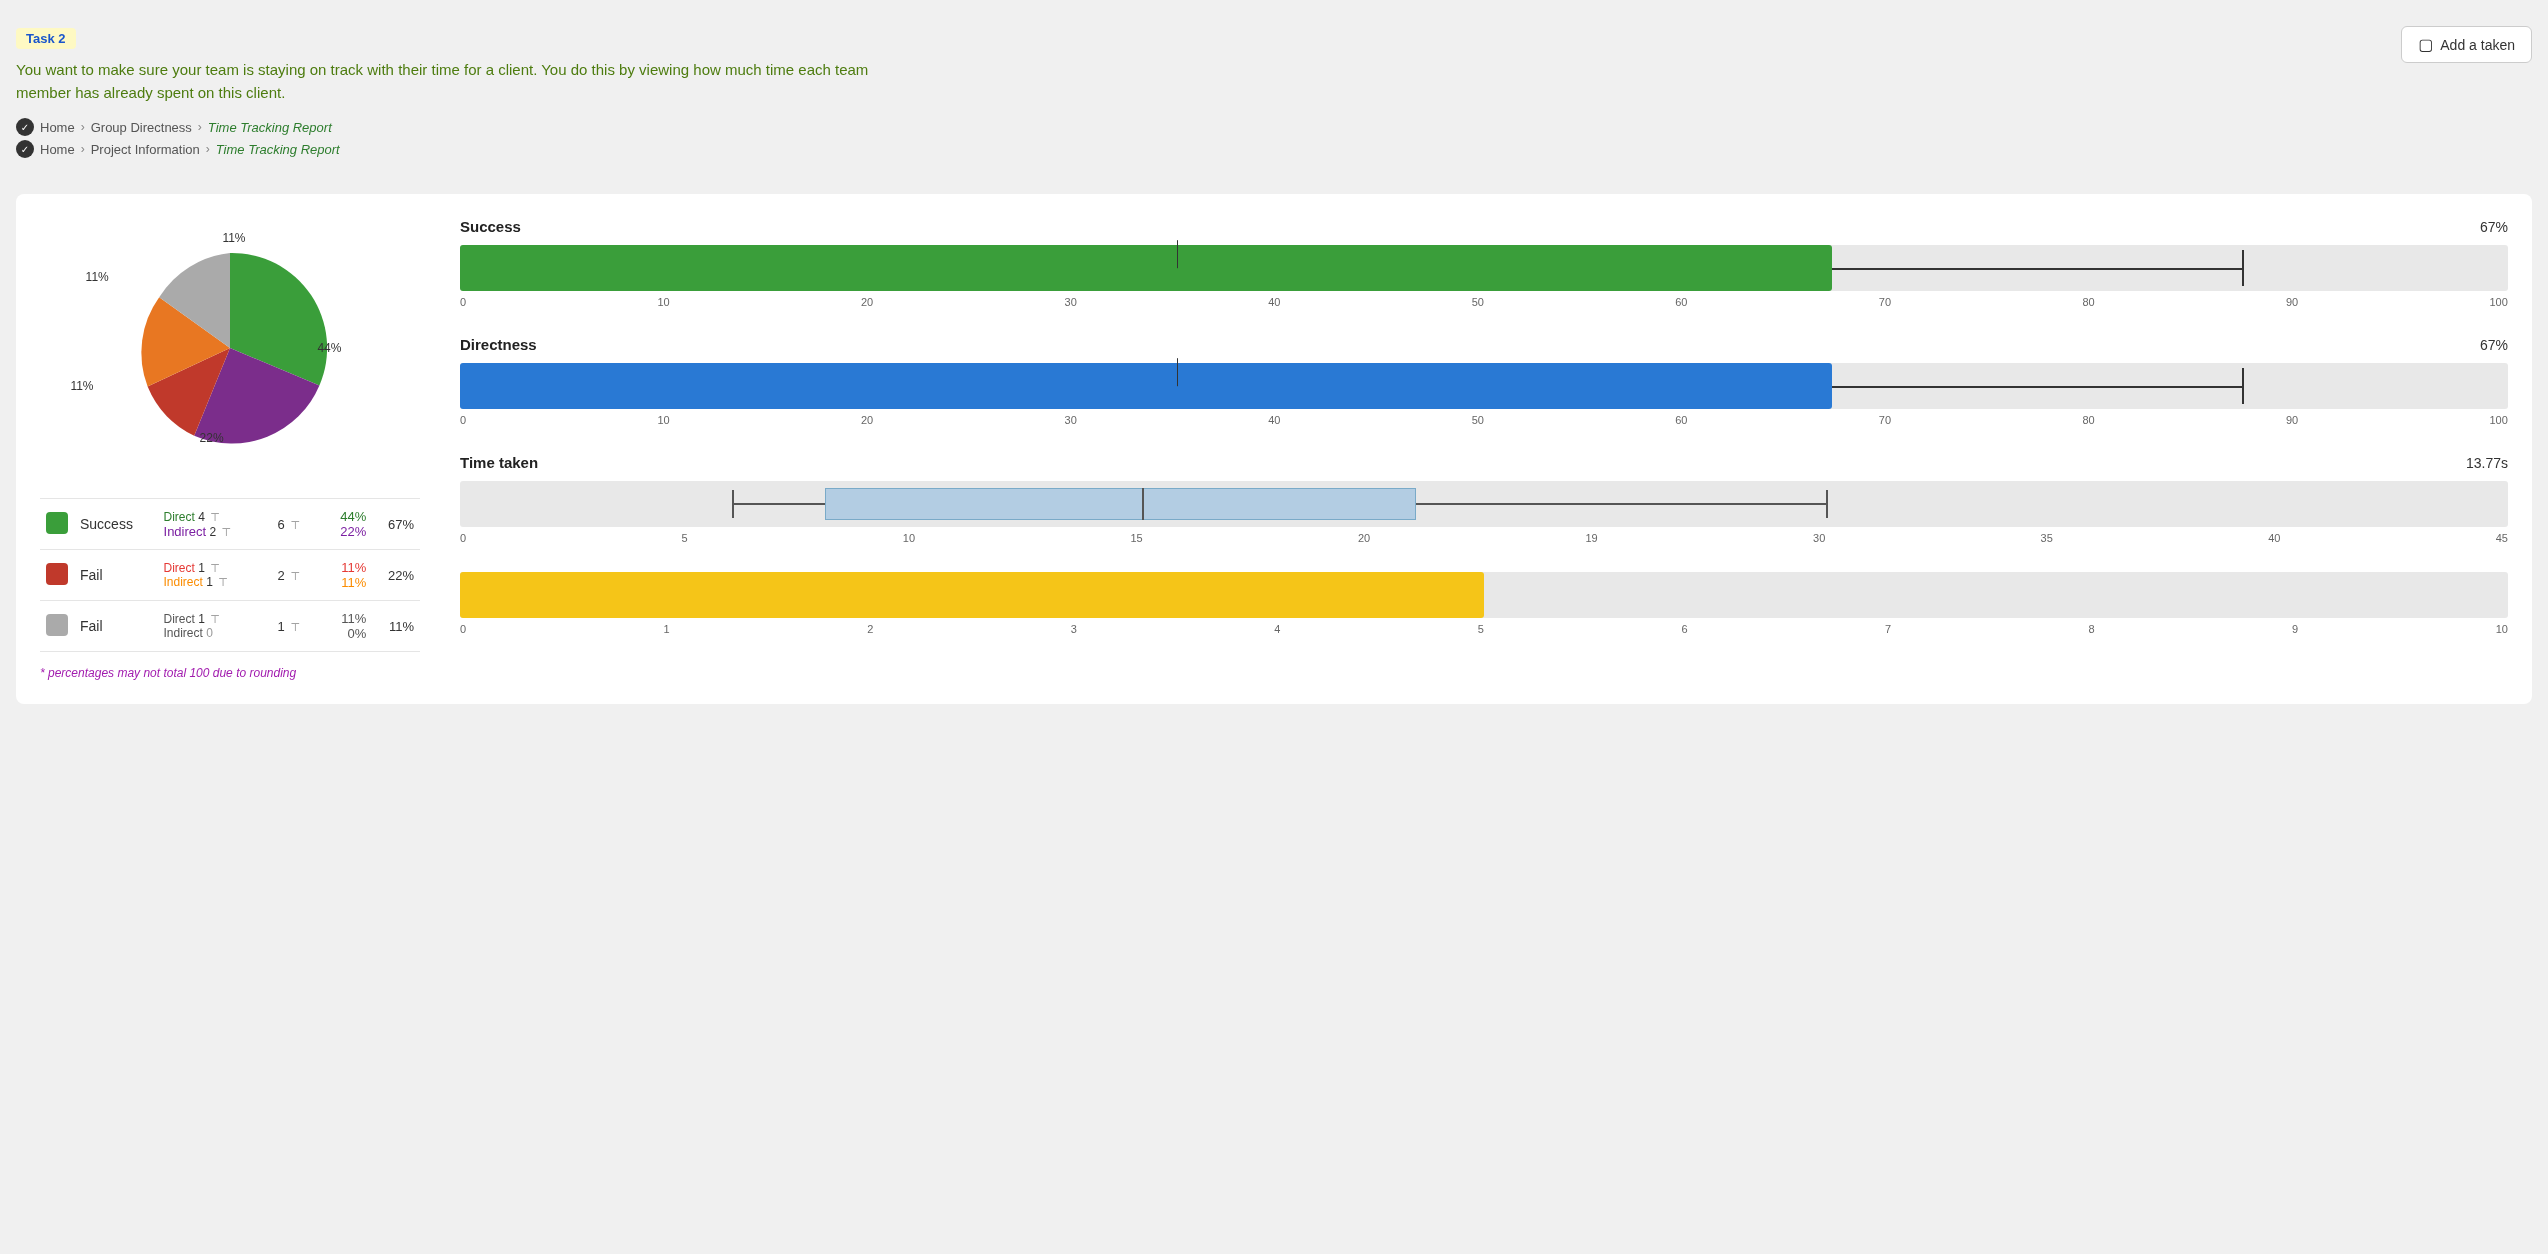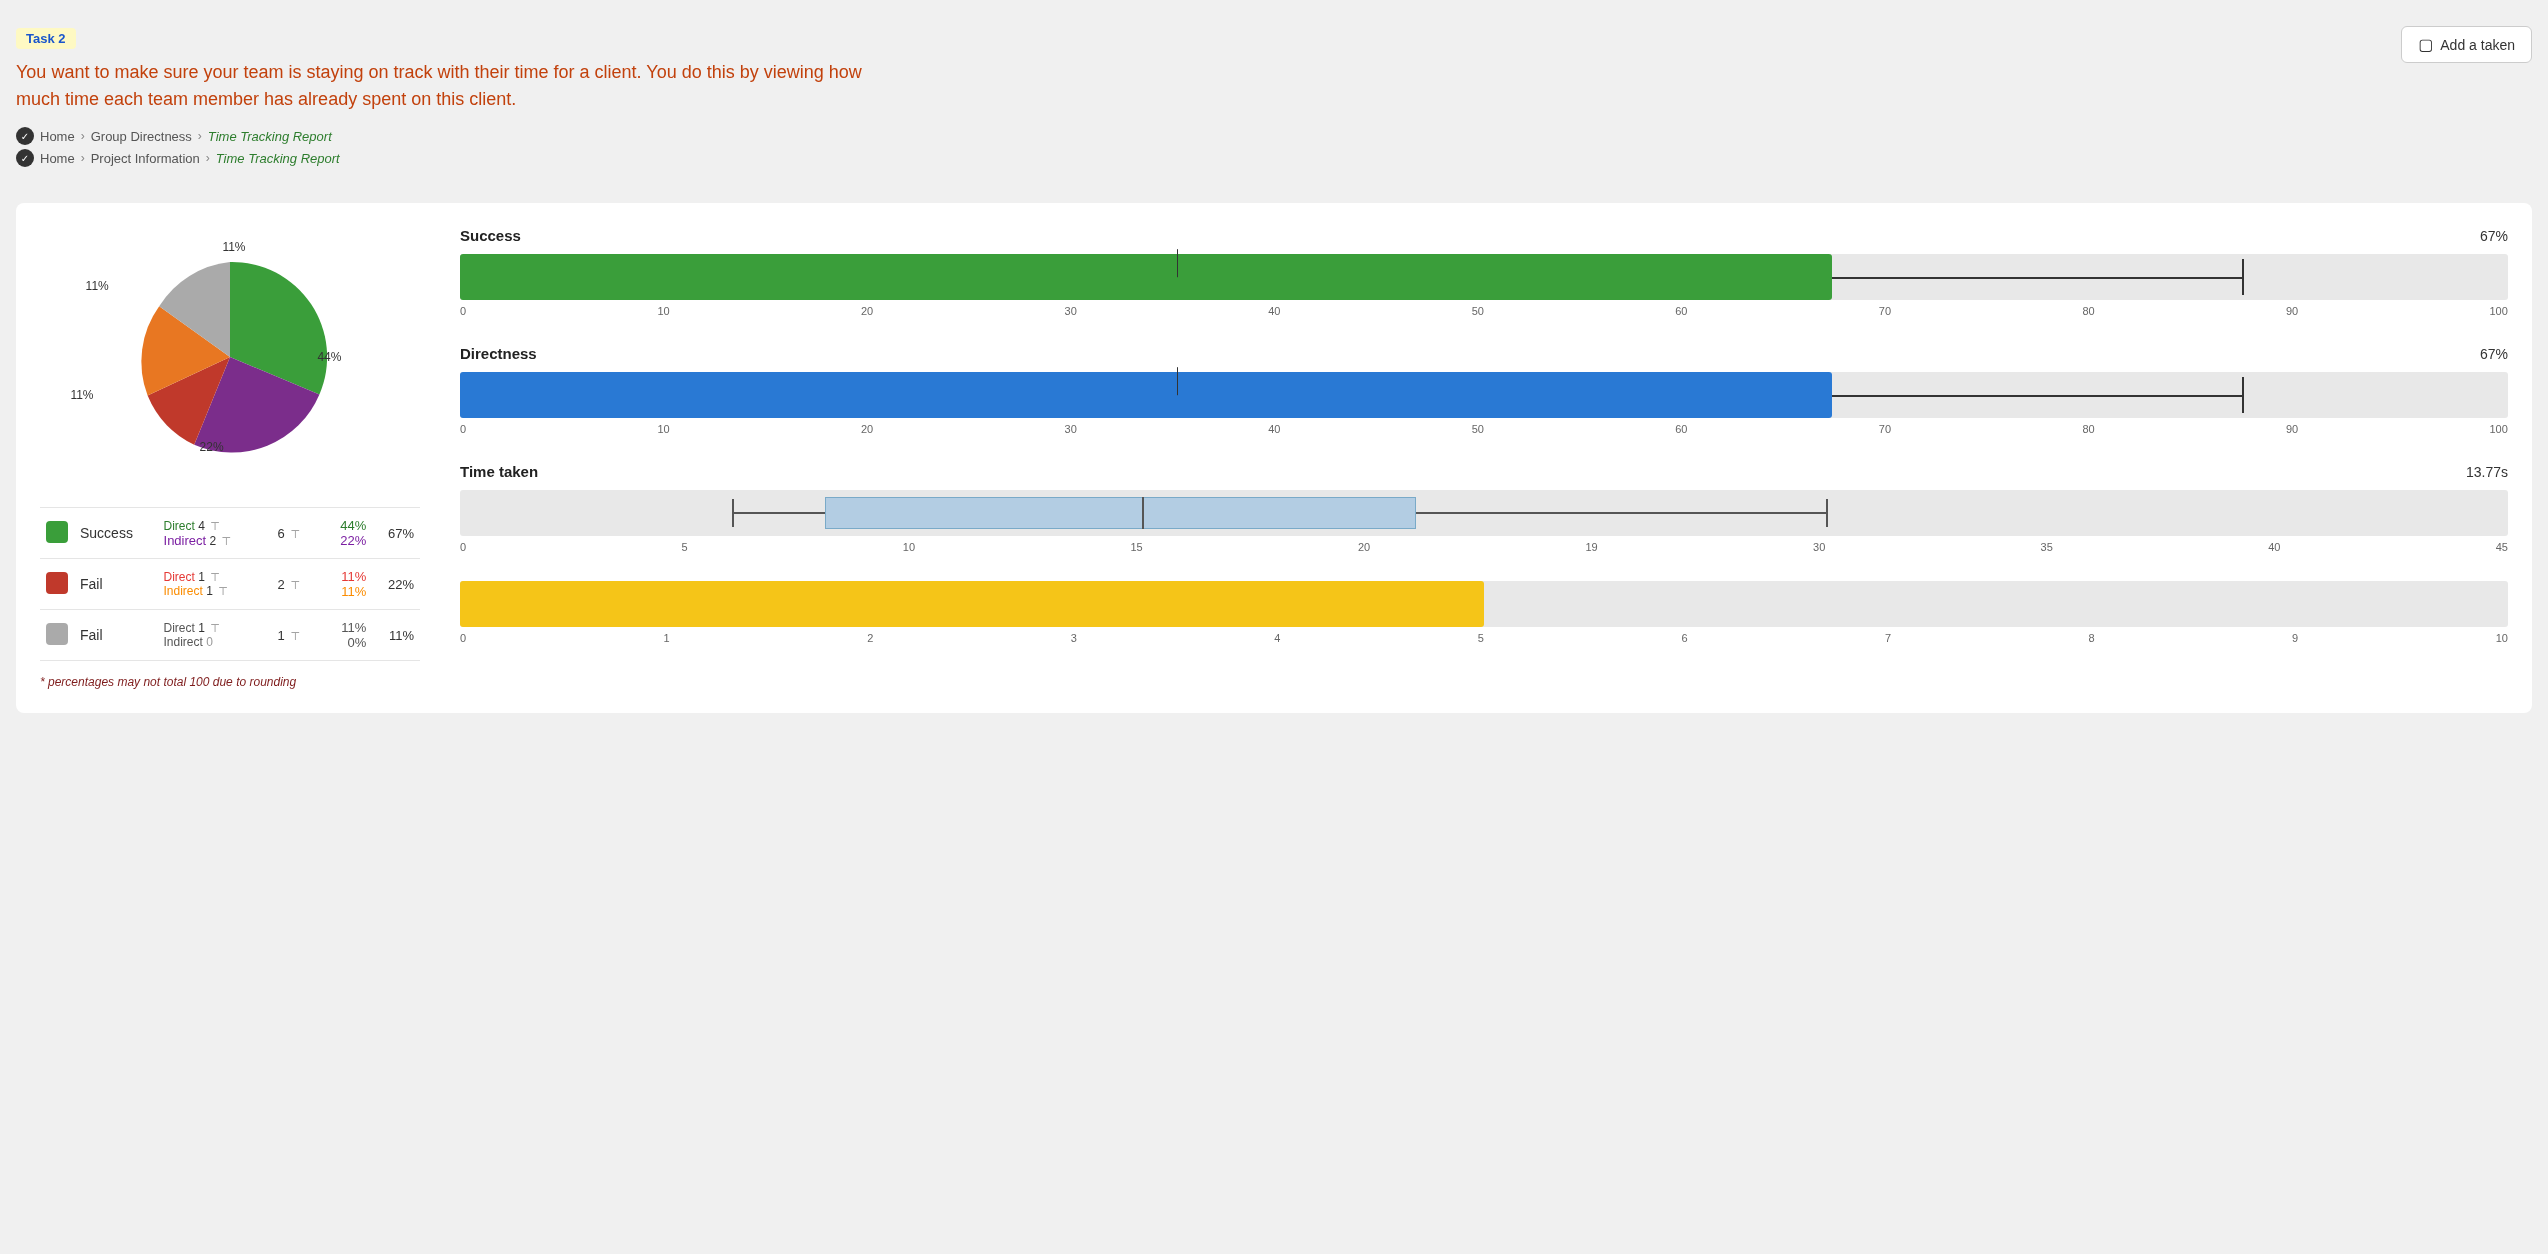--- a/index.html
+++ b/index.html
@@ -23,22 +23,22 @@
       display: inline-block;
       background: #fef9c3;
       color: #1a56cc;
       font-weight: 600;
       font-size: 13px;
       padding: 3px 10px;
       border-radius: 4px;
       margin-bottom: 10px;
     }
     .task-description {
-      font-size: 18px;
-      color: #c2410c;
+      font-size: 15px;
+      color: #4d7c0f;
       max-width: 860px;
       line-height: 1.5;
       margin-bottom: 14px;
     }
     .add-note-btn {
       position: absolute;
       top: 10px;
       right: 0;
       background: #fff;
       border: 1.5px solid #ccc;
@@ -125,21 +125,21 @@
     .success-direct { color: #2d7d2d; font-size: 12px; }
     .skip-label { color: #555; font-size: 12px; }
     .filter-icon { font-size: 11px; color: #888; margin-left: 2px; }
     .pct-green { color: #2d7d2d; font-size: 13px; font-weight: 500; }
     .pct-purple { color: #7b1fa2; font-size: 13px; font-weight: 500; }
     .pct-red { color: #e53935; font-size: 13px; font-weight: 500; }
     .pct-orange { color: #fb8c00; font-size: 13px; font-weight: 500; }
     .pct-gray { color: #555; font-size: 13px; }
     .total-pct { font-size: 13px; font-weight: 500; color: #333; }
     .footnote {
-      color: #7f1d1d;
+      color: #a21caf;
       font-size: 12px;
       font-style: italic;
       margin-top: 14px;
     }
     
     .right-panel {
       flex: 1;
     }
     .metric-section {
       margin-bottom: 28px;

